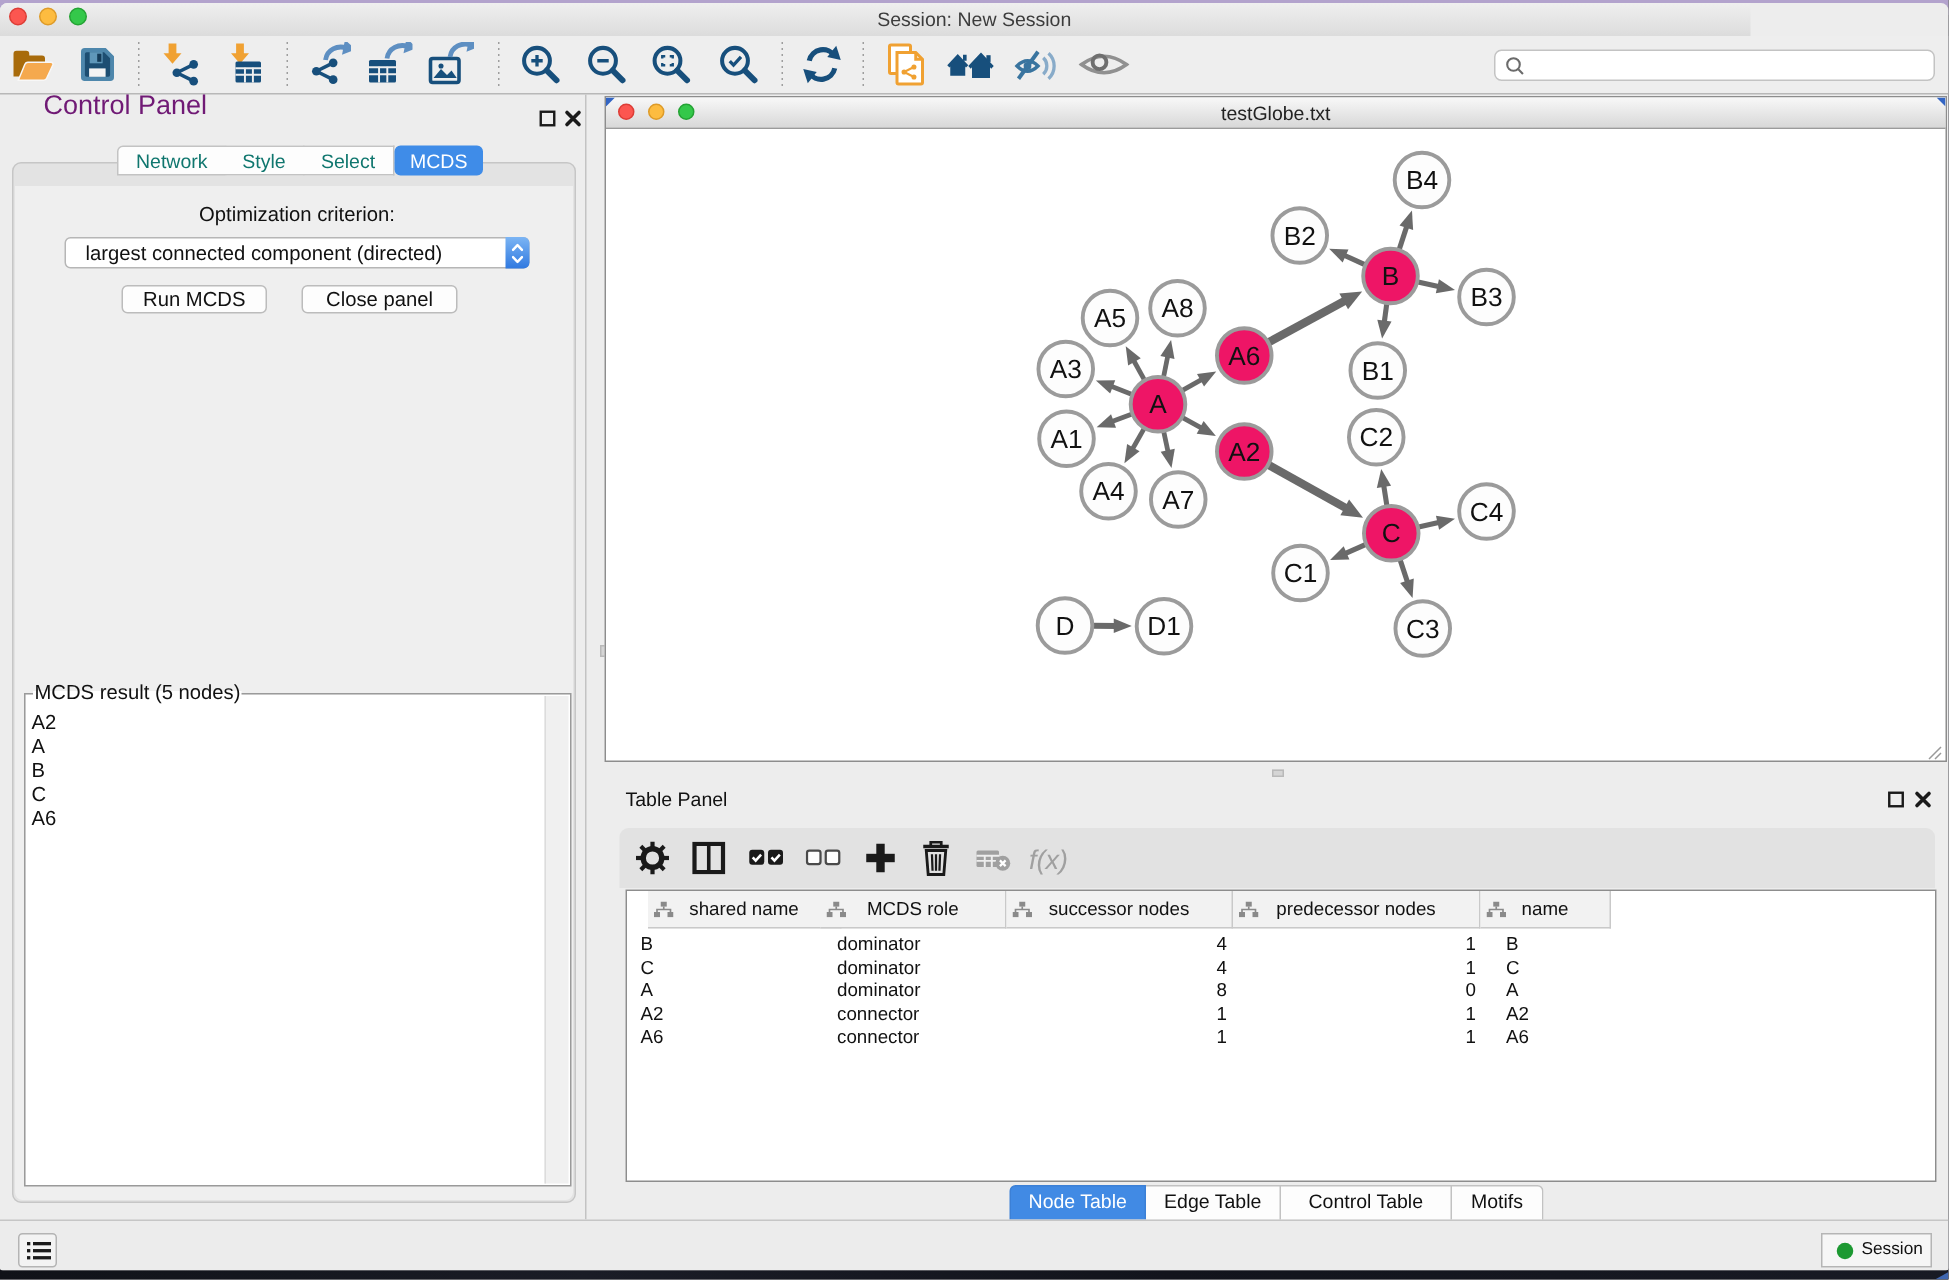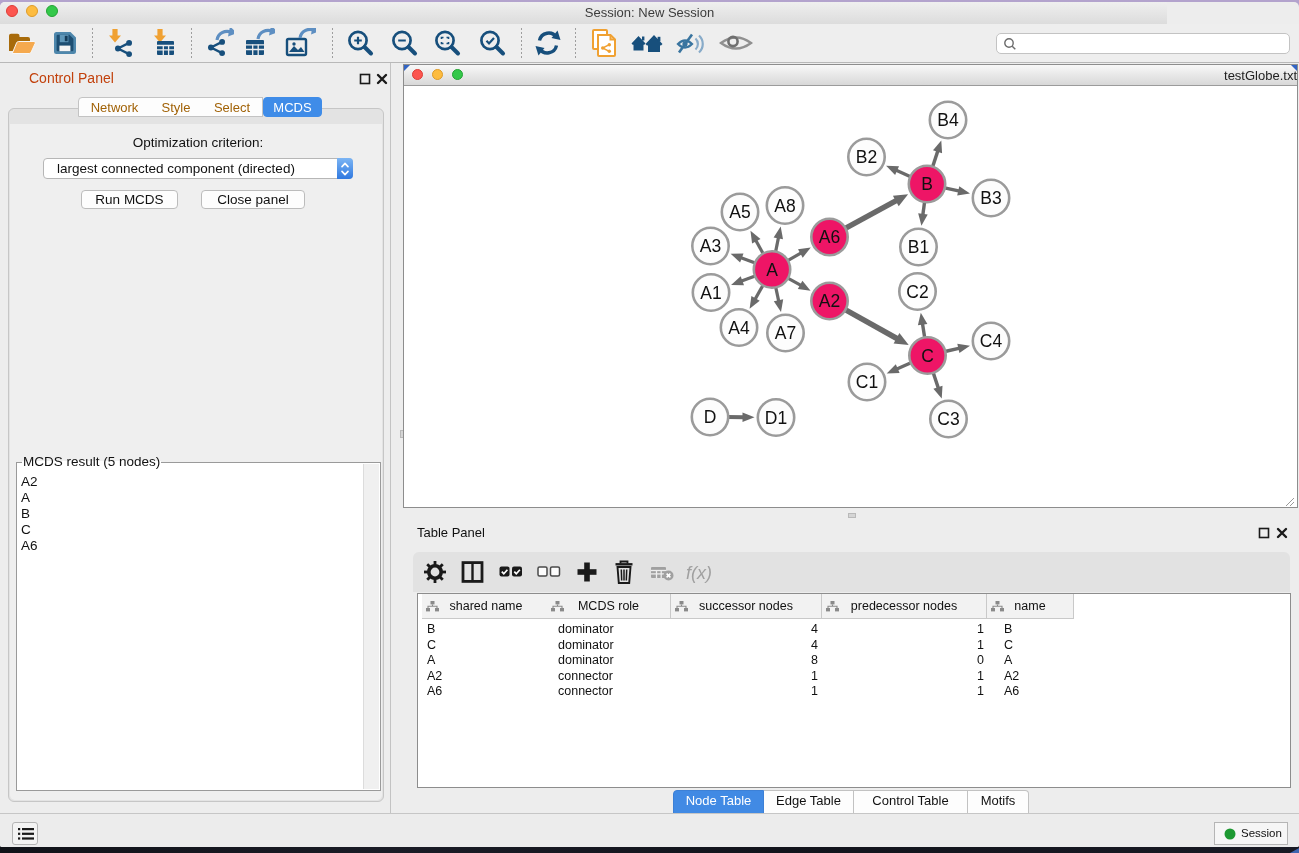--- a/index.html
+++ b/index.html
@@ -12,44 +12,44 @@
 #title{width:1299px;top:3px;text-align:center;font-size:13px;color:#3c3c3c}
 .tl{width:12px;height:12px;border-radius:50%;top:3px}
 #tl-r{left:6px;background:#fc5650;border:1px solid #dd3d36}
 #tl-y{left:26px;background:#fdbc40;border:1px solid #de9b28}
 #tl-g{left:46px;background:#34c84a;border:1px solid #24a334}
 
 #toolbar{left:0;top:22px;width:1299px;height:39px;background:#eeeeee;border-bottom:1px solid #b8b8b8}
 .tsep{top:4px;width:1px;height:30px;background-image:linear-gradient(#9e9e9e 40%,transparent 40%);background-size:1px 4px}
 #search{left:996px;top:9px;width:294px;height:21px;background:#fff;border:1px solid #c3c3c3;border-radius:5px}
 
-#cp-title{left:29px;top:68px;font-size:14px;color:#c2410c}
+#cp-title{left:29px;top:58px;font-size:18px;color:#701a75}
 #cp{left:8px;top:106px;width:376px;height:694px;background:#e3e3e3;border:1px solid #c6c6c6;border-radius:6px}
 #cp-inner{left:10px;top:122px;width:372px;height:676px;background:#efefef;border-radius:0 0 5px 5px}
-.tab{top:95px;height:20px;border:1px solid #c3c3c3;background:#fdfdfd;font-size:13px;color:#a16207;text-align:center;line-height:19px}
+.tab{top:95px;height:20px;border:1px solid #c3c3c3;background:#fdfdfd;font-size:13px;color:#0f766e;text-align:center;line-height:19px}
 #tab-mcds{background:#3f8ce8;color:#fff;border-color:#3f8ce8;border-radius:4px;line-height:20px}
 #opt-label{left:44px;top:133px;width:308px;text-align:center;font-size:13.5px;color:#111}
 #dropdown{left:43px;top:156px;width:310px;height:21px;background:#fff;border:1px solid #b6b6b6;border-radius:4px}
 #dd-text{left:13px;top:2px;font-size:13.5px;color:#111}
 #dd-cap{right:-1px;top:-1px;width:16px;height:21px;border-radius:0 4px 4px 0;background:linear-gradient(#7cb5f4,#3079e0)}
 .btn{top:188px;height:19px;background:#fdfdfd;border:1px solid #bcbcbc;border-radius:4px;font-size:13.5px;color:#111;text-align:center;line-height:17px}
 #btn-run{left:81px;width:97px}
 #btn-close{left:201px;width:104px}
 
 #grp-white{left:17px;top:461px;width:363px;height:327px;background:#fff}
 #grp-border{left:16px;top:460px;width:365px;height:329px;border:1px solid #9a9a9a}
 #grp-label{left:22px;top:452px;font-size:13.5px;color:#111;background:transparent;padding:0 1px}
 #grp-scroll{left:363px;top:462px;width:16px;height:325px;background:#f0f0f0;border-left:1px solid #dcdcdc}
 .mcds-item{left:21px;font-size:13.5px;color:#111}
 
 .handle{background:#d5d5d5;border:1px solid #b9b9b9}
 
 #nw{left:403px;top:62px;width:895px;height:444px;border:1px solid #8d8d8d;background:#fff}
 #nw-titlebar{left:0;top:0;width:893px;height:21px;background:linear-gradient(#f8f8f8,#d8d8d8);border-bottom:1px solid #9b9b9b}
-#nw-title{width:893px;top:3px;text-align:right;font-size:13px;color:#222}
+#nw-title{width:893px;top:3px;text-align:center;font-size:13px;color:#222}
 .tl2{width:11px;height:11px;border-radius:50%;top:4px}
 
 #tp-title{left:417px;top:523px;font-size:13px;color:#111}
 #tp-toolbar{left:413px;top:550px;width:877px;height:40px;background:#e2e2e2;border-radius:6px 6px 0 0}
 #tbl{left:417px;top:591px;width:874px;height:195px;background:#fff;border:1px solid #8d8d8d}
 .hcell{top:0;height:25px;background:#f2f2f2;border-right:1px solid #c9c9c9;border-bottom:1px solid #c9c9c9;font-size:12.5px;color:#111;text-align:center;line-height:24px}
 .trow{font-size:12.5px;color:#111;height:15.5px}
 .tcell{position:absolute;white-space:nowrap}
 
 .btab{top:788px;height:38px;background:#fdfdfd;border:1px solid #c2c2c2;font-size:13px;color:#111;text-align:center;line-height:20px}
@@ -368,21 +368,21 @@
         <line x1="1" y1="7.5" x2="16" y2="7.5" stroke="#eee" stroke-width="1.3"></line>
         <line x1="1" y1="10.9" x2="16" y2="10.9" stroke="#eee" stroke-width="1.3"></line>
         <line x1="6.5" y1="7.3" x2="6.5" y2="15" stroke="#eee" stroke-width="1.3"></line>
         <line x1="11.2" y1="7.3" x2="11.2" y2="15" stroke="#eee" stroke-width="1.3"></line>
         <circle cx="18.5" cy="12.5" r="5" fill="#a0a0a0"></circle>
         <path d="M16.6 10.6 l3.8 3.8 M20.4 10.6 l-3.8 3.8" stroke="#fff" stroke-width="1.5"></path>
       </svg>
       <div class="abs" style="left:273px;top:11px;font-family:Liberation Sans, sans-serif;font-style:italic;font-size:18px;color:#a0a0a0">f(x)</div>
   </div>
   <div class="abs" id="tbl">
-    <div class="abs hcell" style="left:4px;width:129px"><svg class="abs" style="left:4px;top:7px" width="13" height="11" viewBox="0 0 13 11">
+    <div class="abs hcell" style="left:14px;width:129px"><svg class="abs" style="left:4px;top:7px" width="13" height="11" viewBox="0 0 13 11">
           <g fill="#8a8a8a">
             <rect x="4.5" y="0" width="4" height="3.4"></rect>
             <rect x="0" y="7" width="4" height="3.4"></rect>
             <rect x="9" y="7" width="4" height="3.4"></rect>
           </g>
           <path d="M6.5 3.4 V5.3 M2 7 V5.3 H11 V7" fill="none" stroke="#8a8a8a" stroke-width="1.1"></path>
         </svg>shared name</div>
 <div class="abs hcell" style="left:129px;width:124px"><svg class="abs" style="left:4px;top:7px" width="13" height="11" viewBox="0 0 13 11">
           <g fill="#8a8a8a">
             <rect x="4.5" y="0" width="4" height="3.4"></rect>

